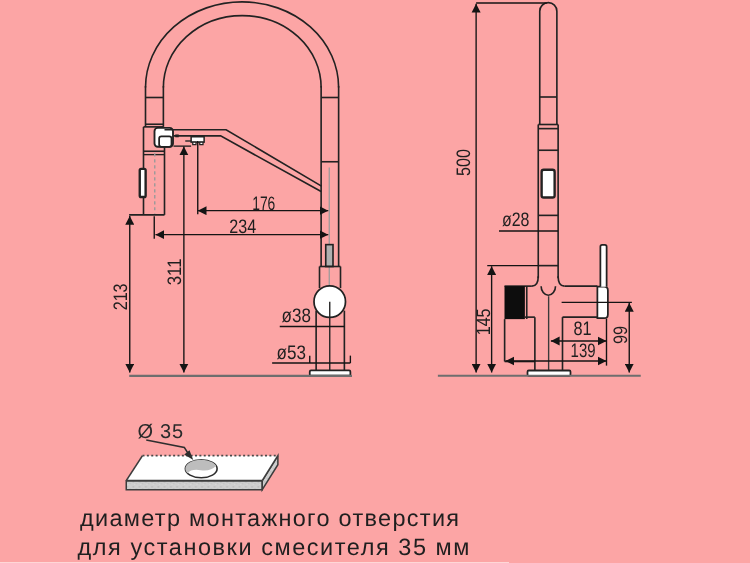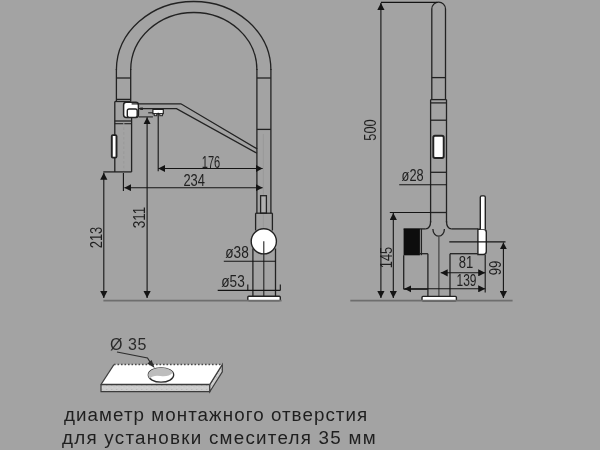--- a/index.html
+++ b/index.html
@@ -1,16 +1,16 @@
 <!DOCTYPE html>
 <html><head>
 <meta charset="utf-8">
 <style>
   html,body{margin:0;padding:0;background:#ffffff;}
-  .wrap{position:relative;width:600px;height:450px;overflow:hidden;background:#a3a3a3;}
+  .wrap{position:relative;width:600px;height:450px;overflow:hidden;background:#fca5a5;}
   svg{position:absolute;left:0;top:0;}
   text{font-family:"Liberation Sans",sans-serif;fill:#1f1f1f;}
   .dim{font-size:15.6px;}
   .lbl{font-size:16px;fill:#2a2a2a;}
 </style>
 </head>
 <body>
 <div class="wrap">
 <svg width="600" height="450" viewBox="0 0 600 450">
 <defs>

